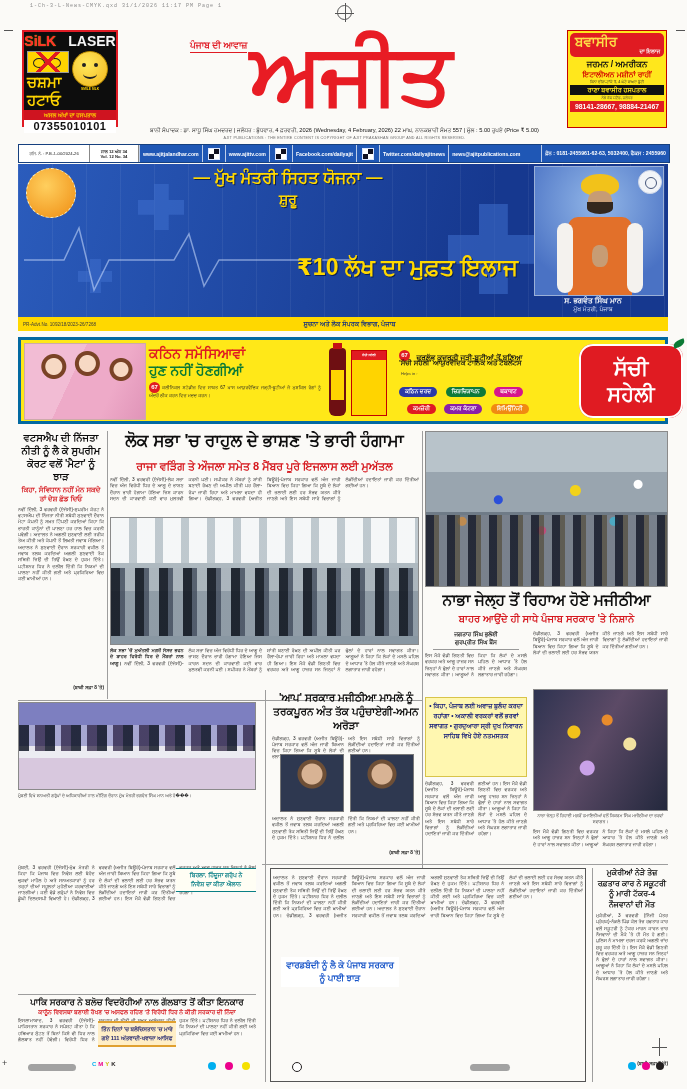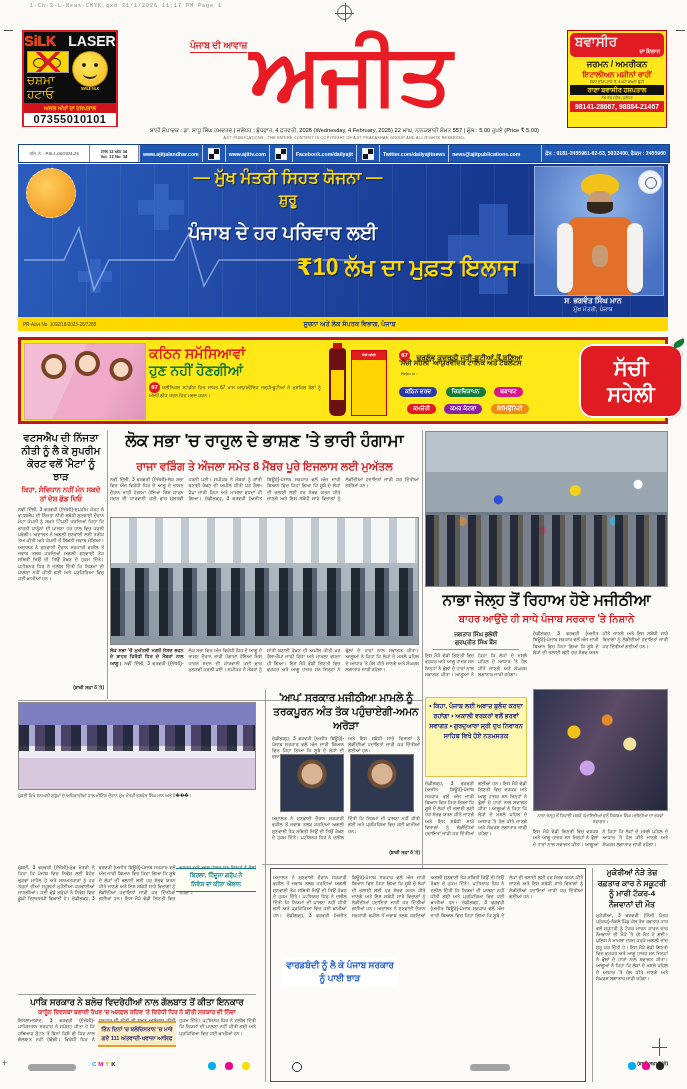--- a/index.html
+++ b/index.html
@@ -37,27 +37,27 @@
   .sl-b2{color:#f5f5f5;font-weight:900;font-size:14px;}
   .sl-glass{width:40px;height:20px;background:#ffd400;border:1px solid #999;position:relative;}
   .specs{position:absolute;left:5px;top:6px;width:10px;height:8px;border:1.5px solid #222;border-radius:50%;}
   .specs2{left:21px;}
   .xbar{position:absolute;inset:0;background:
       linear-gradient(45deg,transparent 46%,#e01b24 46% 54%,transparent 54%),
       linear-gradient(-45deg,transparent 46%,#e01b24 46% 54%,transparent 54%);}
   .smiley{width:34px;height:34px;border-radius:50%;background:radial-gradient(circle at 40% 35%,#ffe95e,#f2b51a);position:relative;border:1px solid #b88a00;}
   .smiley:before{content:"";position:absolute;left:9px;top:11px;width:4px;height:4px;border-radius:50%;background:#222;box-shadow:12px 0 0 #222;}
   .smiley:after{content:"";position:absolute;left:10px;top:17px;width:14px;height:8px;border-bottom:2px solid #222;border-radius:50%;}
-  .sl-pb{color:#ffd400;font-weight:400;font-size:12px;line-height:1.1;}
+  .sl-pb{color:#ffd400;font-weight:700;font-size:15px;line-height:1.1;}
   .sl-strip{background:#cf1420;color:#ffd400;font-size:5.6px;font-weight:bold;text-align:center;line-height:10px;height:10px;}
   .sl-phone{background:#fff;color:#111;font-weight:900;font-size:11px;text-align:center;line-height:13px;height:13px;letter-spacing:.5px;}
   
   .piles{background:#ffe71c;border:1.5px solid #c40000;box-sizing:border-box;}
   .pl-head{background:#e01b22;border-radius:5px;margin:2px;height:24px;position:relative;}
-  .pl-t{position:absolute;left:5px;top:1px;color:#e5e5e5;font-weight:900;font-size:13.5px;}
+  .pl-t{position:absolute;left:5px;top:1px;color:#fde047;font-weight:900;font-size:13.5px;}
   .pl-s{position:absolute;right:4px;bottom:2px;color:#fff;font-weight:bold;font-size:5.5px;}
   .pl-l1{font-size:8.5px;font-weight:900;text-align:center;color:#111;}
   .pl-l2{font-size:7.5px;font-weight:900;text-align:center;color:#d40000;}
   .pl-l3{font-size:3.8px;text-align:center;color:#222;}
   .pl-h{background:#111;color:#ffe71c;font-size:6.5px;font-weight:bold;text-align:center;line-height:10px;height:10px;margin:1px 2px;}
   .pl-a{font-size:3.8px;text-align:center;color:#333;}
   .pl-ph{background:#e01b22;color:#fff;font-weight:900;font-size:6.8px;text-align:center;line-height:11px;height:11px;margin:1px 2px;}
   
   .govt{background:linear-gradient(105deg,#2b5cbc,#16388f 70%);overflow:hidden;}
   .govt .grid{position:absolute;inset:0;background:repeating-linear-gradient(90deg,rgba(255,255,255,.06) 0 1px,transparent 1px 34px);}
@@ -78,21 +78,21 @@
   .sleeve{position:absolute;top:56px;width:16px;height:70px;background:#f4f2ee;border-radius:8px;}
   .hands{position:absolute;left:57px;top:78px;width:16px;height:22px;background:#c79c74;border-radius:40%;}
   .cmname{color:#fff;font-weight:bold;font-size:7.5px;}
   .cmtitle{color:#e8eeff;font-size:6px;}
   .emblem{width:22px;height:22px;border-radius:50%;background:#f2f4f8;border:1px solid #cdd6e8;}
   .emblem:before{content:"";position:absolute;left:6px;top:6px;width:10px;height:10px;border:1.5px solid #45557a;border-radius:50%;}
   .ystrip{background:#ffd800;display:flex;align-items:center;justify-content:space-between;padding:0 5px;}
   .prno{font-size:4.6px;color:#3a3a3a;}
   .dept{font-size:6.5px;font-weight:bold;color:#15317e;}
   
-  .saheli{background:#ffe818;border:3px solid #b91c1c;box-sizing:border-box;}
+  .saheli{background:#ffe818;border:3px solid #0369a1;box-sizing:border-box;}
   .women{background:
      radial-gradient(circle at 24% 30%,#f7d9c4 0 8px,#7a4326 9px 12px,transparent 13px),
      radial-gradient(circle at 52% 26%,#f7d9c4 0 8px,#7a4326 9px 12px,transparent 13px),
      radial-gradient(circle at 80% 34%,#f7d9c4 0 7px,#7a4326 8px 11px,transparent 12px),
      linear-gradient(115deg,#f2bcd4 0 40%,#eeaac8 40% 70%,#e094b8);border:1px solid #caa;}
   .sa-h1{color:#e01b22;font-weight:900;font-size:14px;}
   .sa-h2{color:#0c7a35;font-weight:900;font-size:14px;}
   .sa-note{font-size:4.6px;color:#222;text-align:justify;line-height:1.35;}
   .b67{display:inline-block;background:#e01b22;color:#fff;font-weight:900;font-size:6px;border-radius:50%;
        width:11px;height:11px;line-height:11px;text-align:center;vertical-align:middle;margin-right:2px;}
@@ -225,21 +225,20 @@
     <div class="grid"></div>
     <div class="gplus" style="left:120px;top:20px;width:46px;height:46px;"></div>
     <div class="gplus" style="left:430px;top:40px;width:90px;height:90px;"></div>
     <div class="gplus" style="left:60px;top:95px;width:34px;height:34px;"></div>
     <svg class="abs" style="left:6px;top:56px;opacity:.55;" width="330" height="80">
       <polyline points="0,40 40,40 55,8 70,70 85,40 150,40 165,14 180,66 195,40 330,40" fill="none" stroke="#cfe0ff" stroke-width="1.5"></polyline>
     </svg>
     <div class="abs badge" style="left:8px;top:4px;width:48px;height:48px;"></div>
     <div class="abs ctr gtitle" style="left:60px;top:4px;width:420px;">ਮੁੱਖ ਮੰਤਰੀ ਸਿਹਤ ਯੋਜਨਾ</div>
     <div class="abs ctr gstart" style="left:60px;top:27px;width:420px;">ਸ਼ੁਰੂ</div>
-    <div class="abs ctr gline1" style="left:30px;top:58px;width:470px;">ਪੰਜਾਬ ਦੇ ਹਰ ਪਰਿਵਾਰ ਲਈ</div>
     <div class="abs ctr gline2" style="left:30px;top:90px;width:470px;text-align:right;">₹10 ਲੱਖ ਦਾ ਮੁਫ਼ਤ ਇਲਾਜ</div>
     <div class="abs cmphoto" style="left:516px;top:2px;width:128px;height:128px;">
       <div class="turban"></div>
       <div class="face"></div>
       <div class="beard"></div>
       <div class="vest"></div>
       <div class="sleeve" style="left:22px;"></div>
       <div class="sleeve" style="left:92px;"></div>
       <div class="hands"></div>
     </div>

